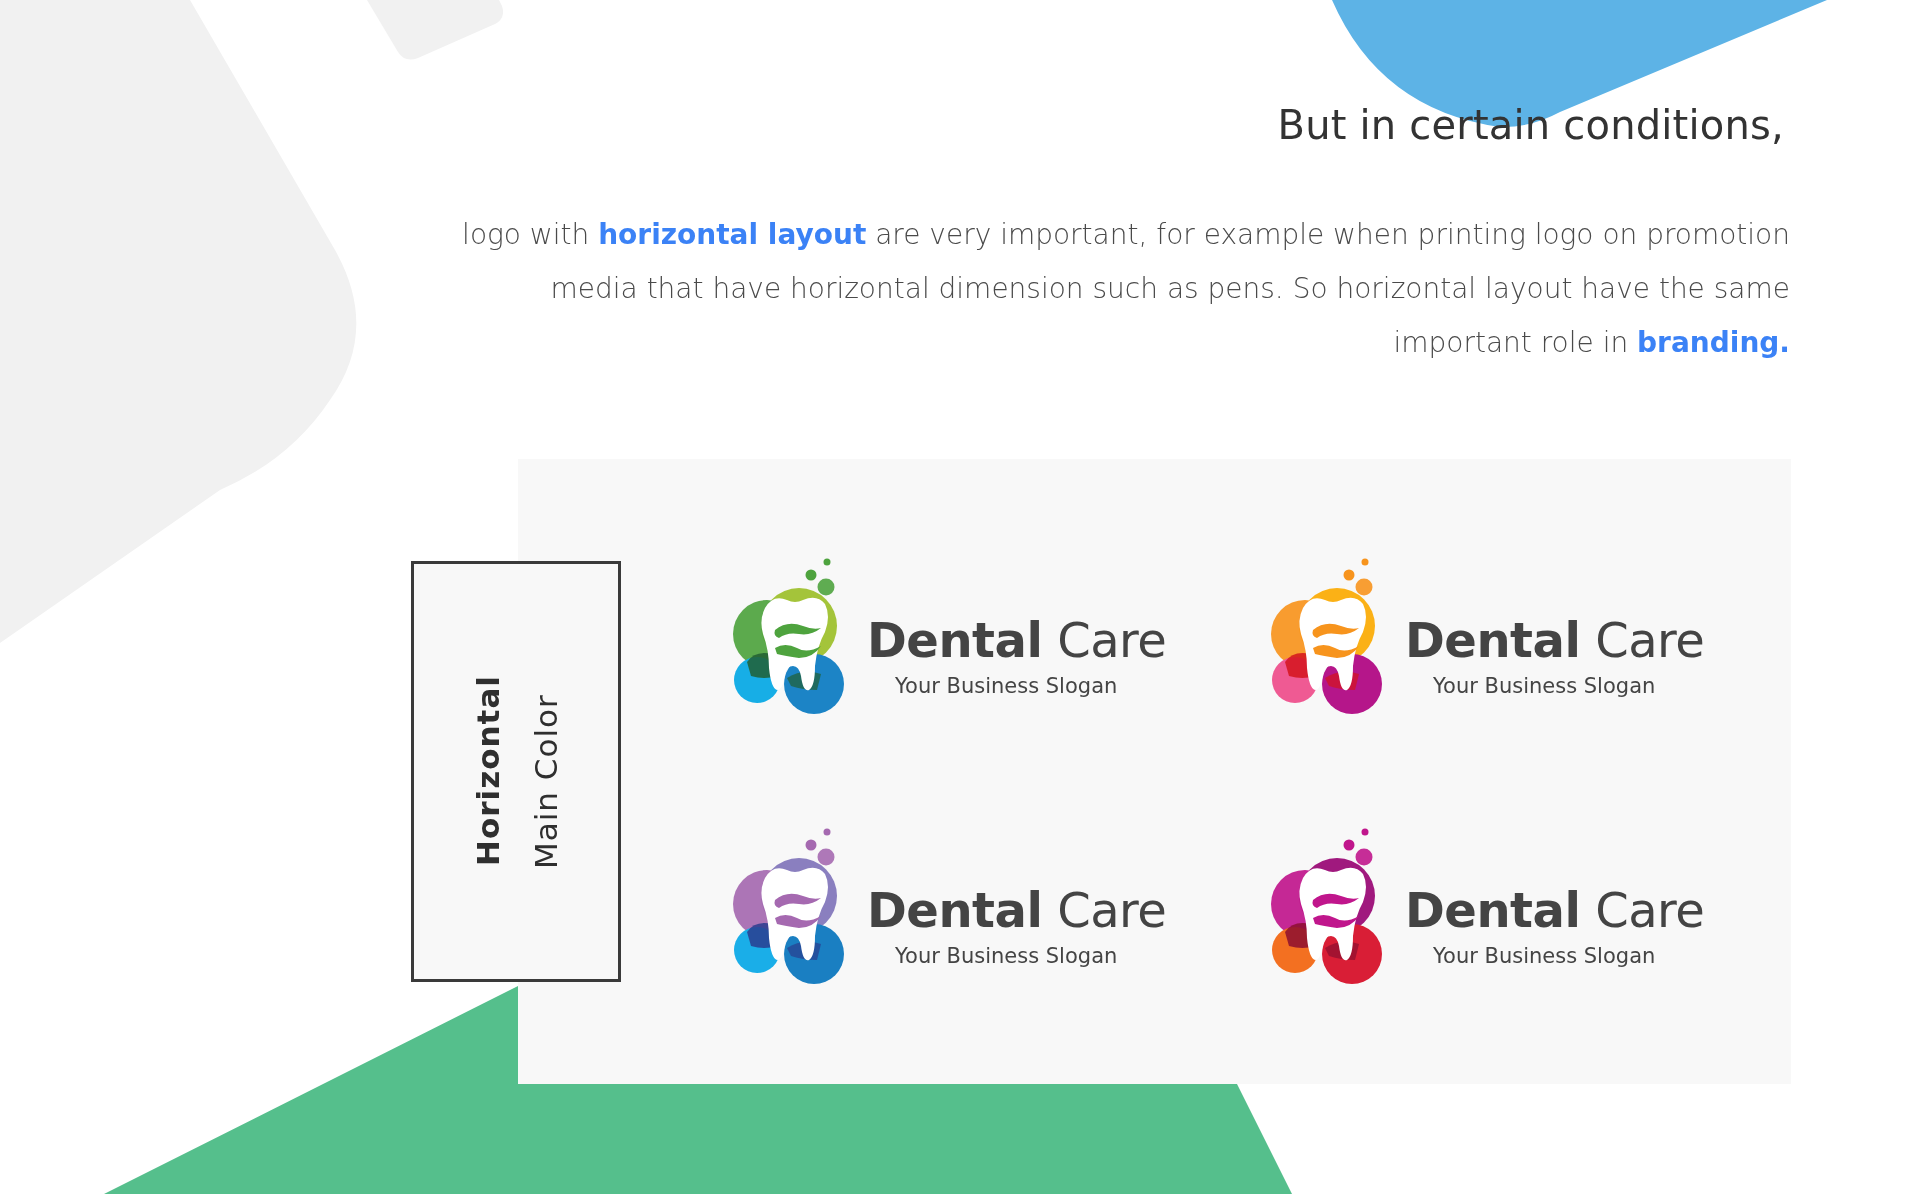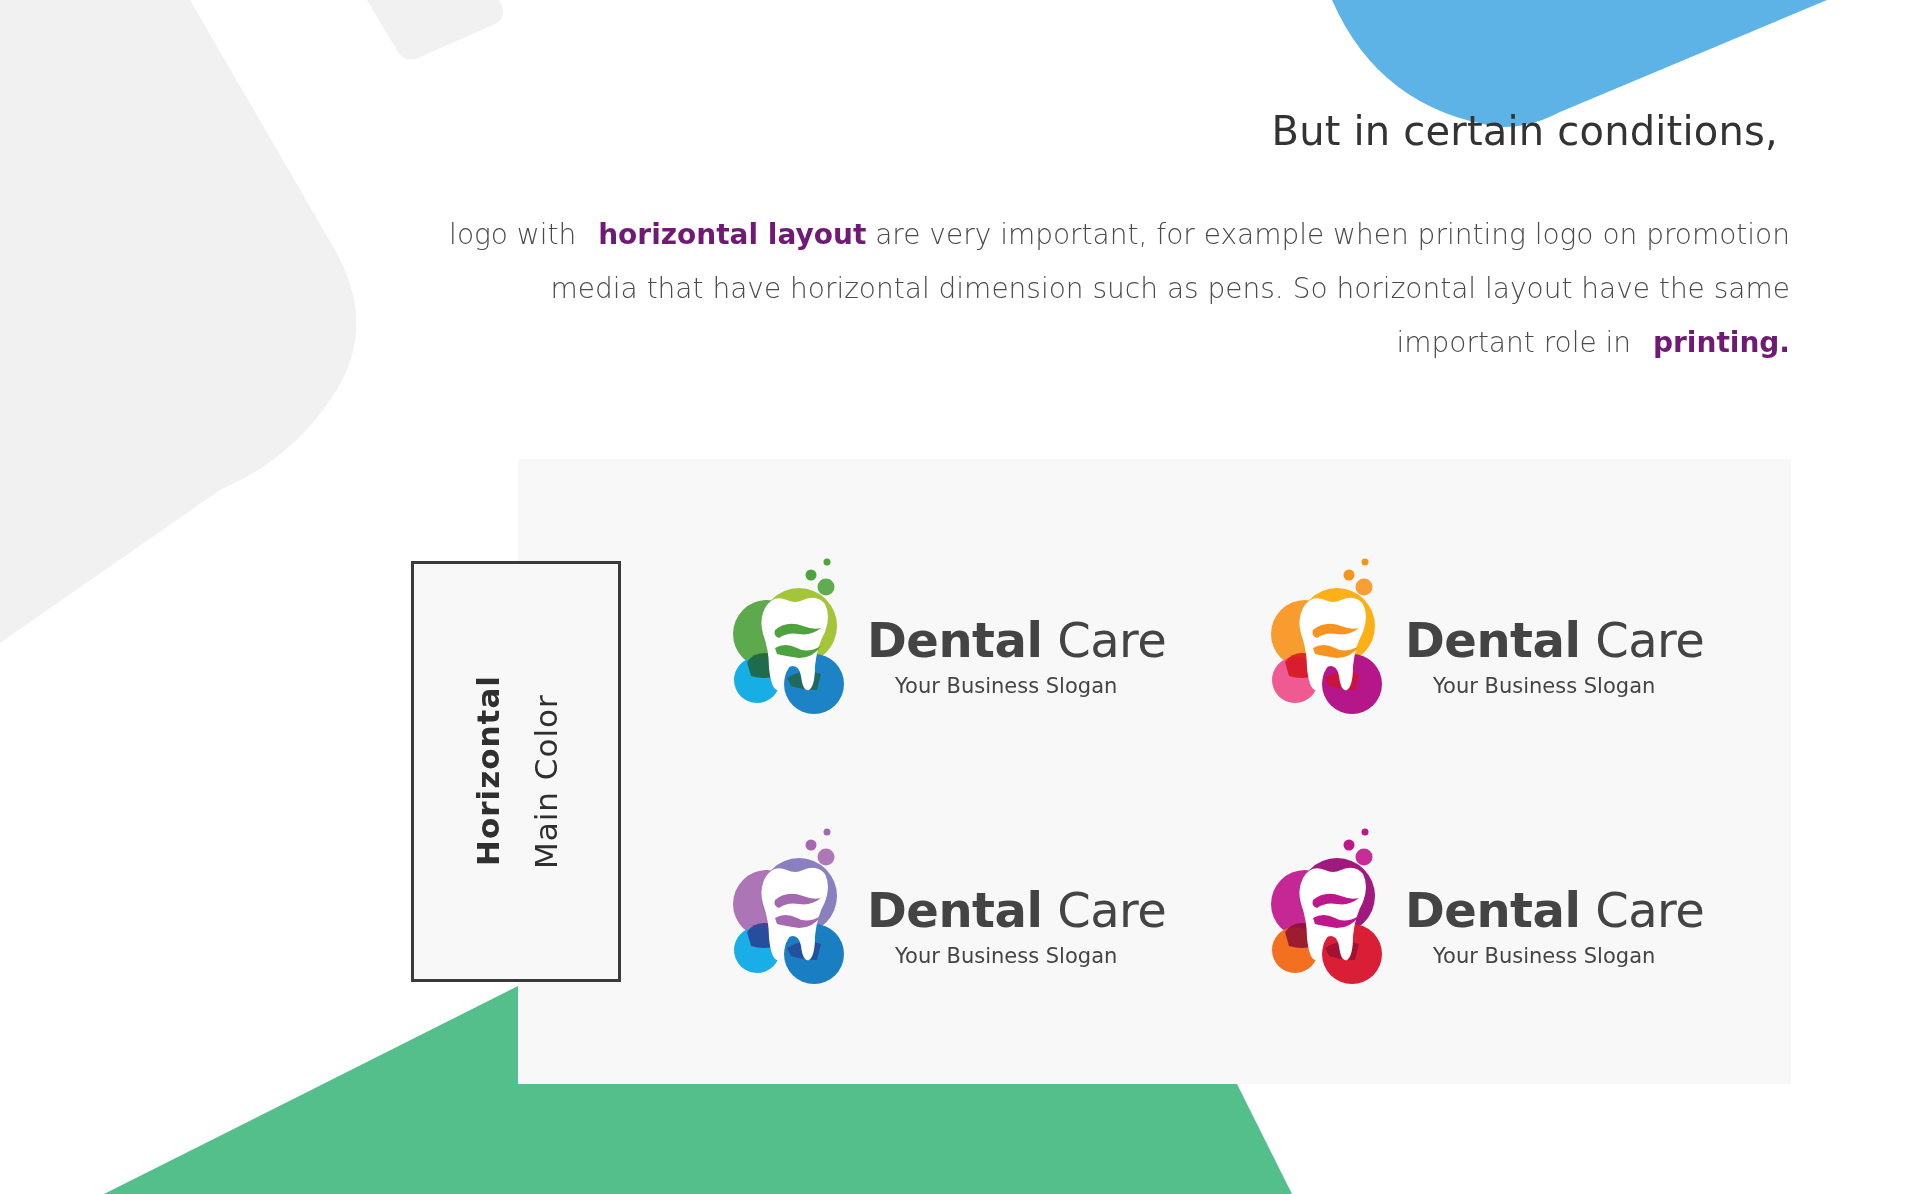--- a/index.html
+++ b/index.html
@@ -5,28 +5,28 @@
   html, body { margin: 0; padding: 0; }
   body {
     width: 1920px; height: 1194px; position: relative; overflow: hidden;
     background: #ffffff;
     font-family: "DejaVu Sans", "Liberation Sans", sans-serif;
   }
   .bg-svg { position: absolute; left: 0; top: 0; width: 1920px; height: 1194px; z-index: 0; }
   .heading {
     position: absolute; right: 130px; top: 96px; z-index: 2;
     font-size: 40px; color: #333333; font-weight: normal; letter-spacing: 0.2px;
-    white-space: nowrap; margin: 12px;
+    white-space: nowrap; margin: 6px;
   }
   .para {
     position: absolute; right: 130px; top: 208px; width: 1360px; z-index: 2;
     text-align: right; font-size: 28px; line-height: 54px; color: #4a4a4a;
     font-weight: 300; margin: 0;
   }
-  .para b { color: #701a75; font-weight: bold; margin-left: 13px; }
+  .para b { color: #3b82f6; font-weight: bold; }
   .panel {
     position: absolute; left: 518px; top: 459px; width: 1273px; height: 625px;
     background: #f8f8f8; z-index: 1;
   }
   .label-box {
     position: absolute; left: 411px; top: 561px; width: 204px; height: 415px;
     border: 3px solid #3a3a3a; background: #f8f8f8; z-index: 3;
   }
   .vlabel {
     position: absolute; font-size: 31px; color: #2f2f2f; white-space: nowrap;
@@ -55,21 +55,21 @@
 <svg class="bg-svg" viewBox="0 0 1920 1194" xmlns="http://www.w3.org/2000/svg">
   <path fill="#f1f1f1" d="M0 0 L190 0 L335 250 Q380 330 330 400 Q290 460 220 490 L0 643 Z"></path>
   <path fill="#f1f1f1" d="M367 0 L398 52 Q405 63 418 58 L495 24 Q506 18 502 6 L499 0 Z"></path>
   <path fill="#5db3e6" d="M1332 0 Q1380 110 1500 127 Q1530 128 1560 112 L1827 0 Z"></path>
   <path fill="#55bf8c" d="M518 986 L104 1194 L1292 1194 L1237 1084 L518 1084 Z"></path>
 </svg>
 
 <h1 class="heading">But in certain conditions,</h1>
 
 <p class="para">
-  <span>logo with </span><b>horizontal layout</b><span> are very important, for example when printing logo on promotion media that have horizontal dimension such as pens. So horizontal layout have the same important role in </span><b>printing.</b>
+  <span>logo with </span><b>horizontal layout</b><span> are very important, for example when printing logo on promotion media that have horizontal dimension such as pens. So horizontal layout have the same important role in </span><b>branding.</b>
 </p>
 
 <div class="panel"></div>
 
 <div class="label-box">
   <div class="vlabel l1">Horizontal</div>
   <div class="vlabel l2">Main Color</div>
 </div>
 
 <div class="logo" style="left:725px; top:550px;">

